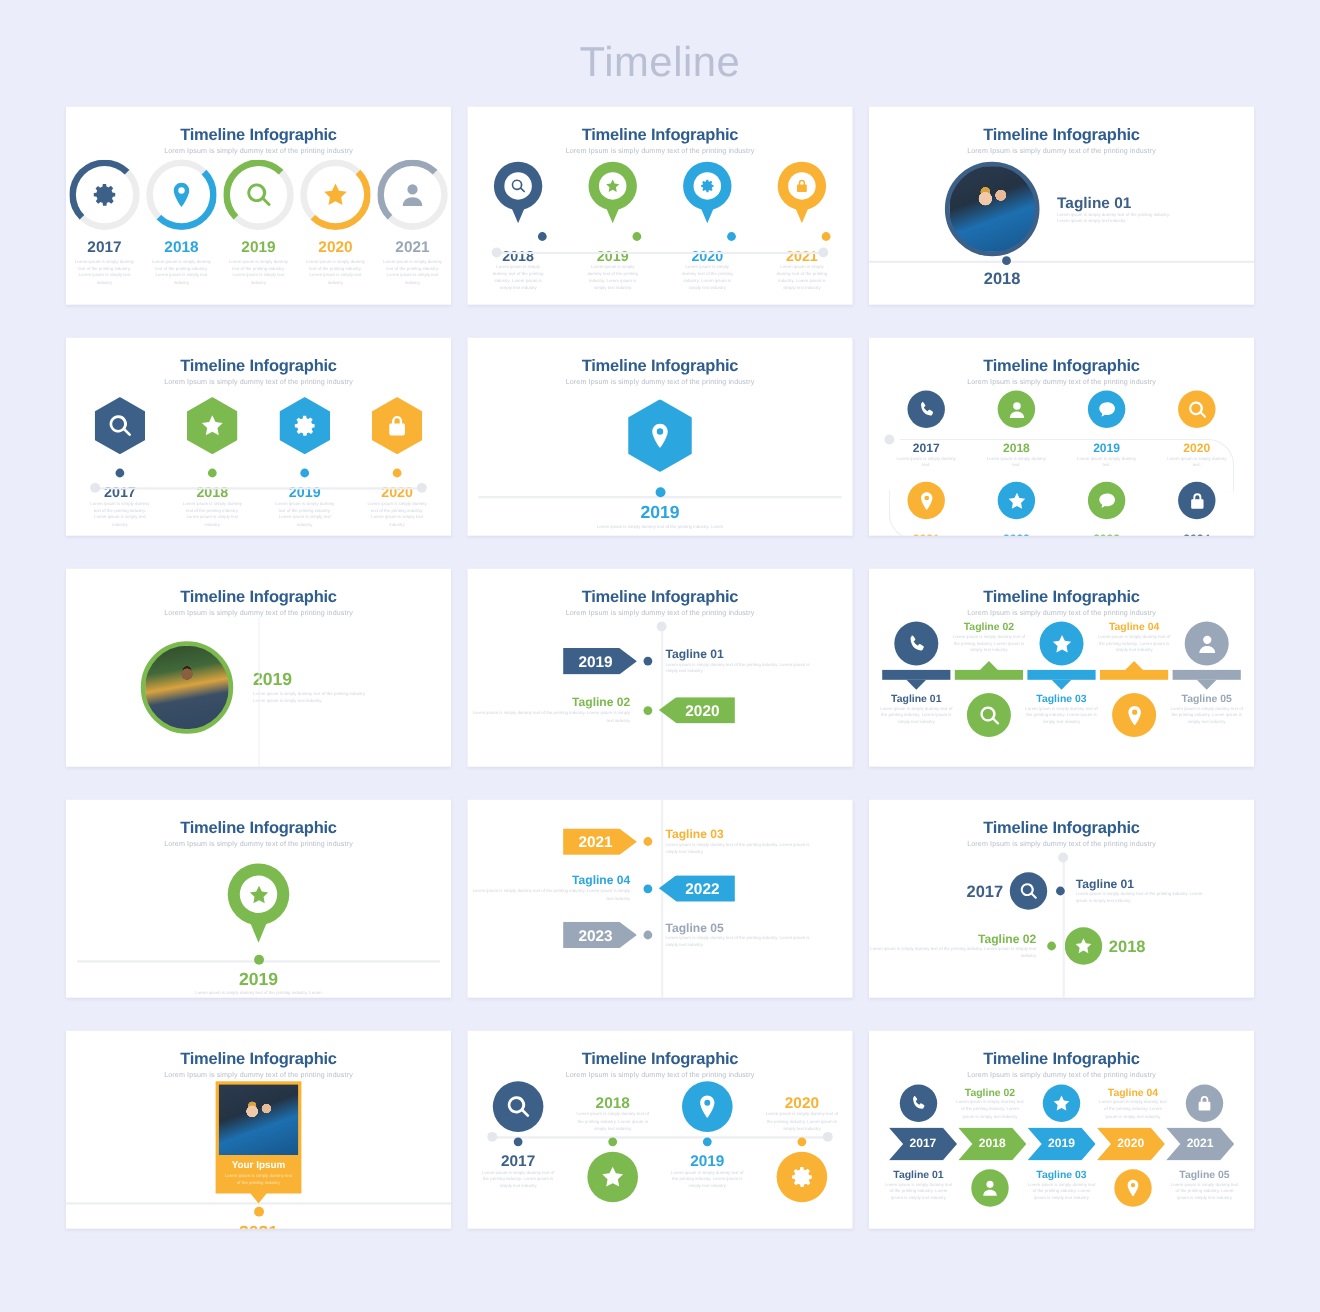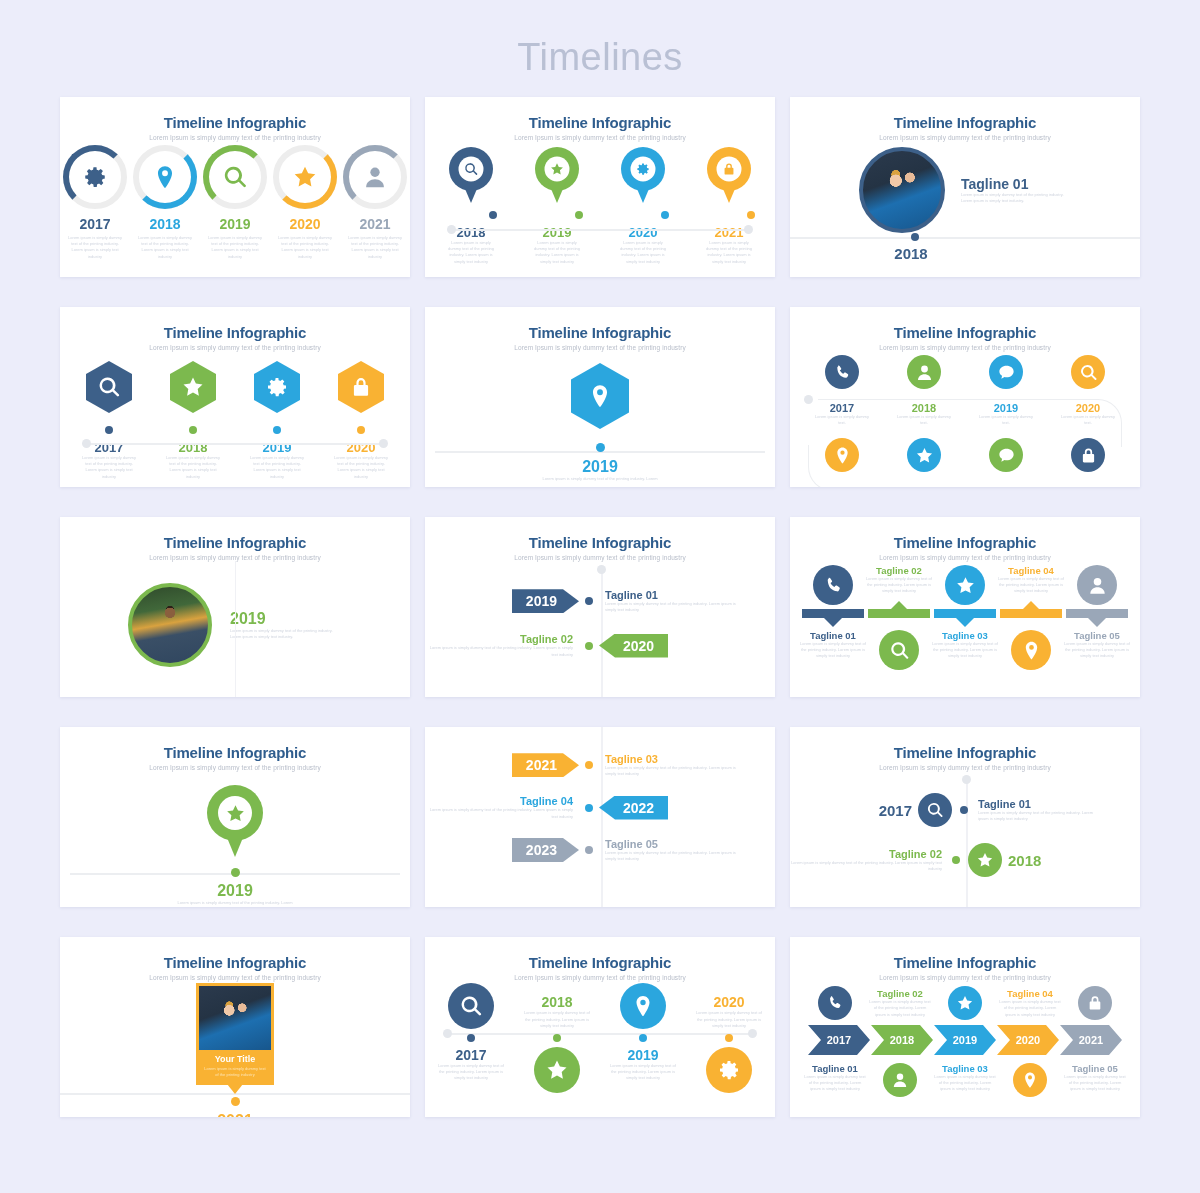--- a/index.html
+++ b/index.html
@@ -95,21 +95,21 @@
     background:
       radial-gradient(circle at 50% 34%, #8a5f3e 0 8%, transparent 8.5%),
       radial-gradient(circle at 50% 30%, #2c2018 0 6%, transparent 6.5%),
       linear-gradient(170deg,#2f4a2b 0%,#41683a 30%,#d9a23f 48%,#3a4f66 62%,#30465f 100%);
   }
   svg{display:block;}
 </style>
 </head>
 <body>
 
-<div class="page-title">Timelines</div>
+<div class="page-title">Timeline</div>
 
 <div class="grid" id="grid">
     <div class="card">
       <div class="ttl">Timeline Infographic</div>
           <div class="sub">Lorem Ipsum is simply dummy text of the printing industry</div>
       <div class="stage">
         <div style="display:flex;justify-content:center;gap:6px;margin-top:4px;">
           <div class="ring-wrap">
       <div class="ring">
         <div class="arc" style="border-top-color:#3d6089;border-right-color:#3d6089;transform:rotate(-90deg)"></div>
@@ -716,21 +716,21 @@
   </div>
     </div>
     <div class="card">
       <div class="ttl">Timeline Infographic</div>
           <div class="sub">Lorem Ipsum is simply dummy text of the printing industry</div>
       <div class="stage">
   <div class="hline" style="left:0;right:0;top:112px;"></div>
   <div style="width:78px;margin:2px auto 0;position:relative;">
     <div style="background:#f9b233;padding:3px 3px 0;">
       <div class="photo-a" style="width:72px;height:64px;"></div>
-      <div style="text-align:center;color:#fff;font-size:9px;font-weight:bold;padding-top:4px;">Your Title</div>
+      <div style="text-align:center;color:#fff;font-size:9px;font-weight:bold;padding-top:4px;">Your Ipsum</div>
       <div style="text-align:center;color:#fde3b0;font-size:4px;line-height:1.6;padding:2px 5px 6px;">Lorem ipsum is simply dummy text of the printing industry</div>
     </div>
     <div style="position:absolute;left:50%;transform:translateX(-50%);bottom:-9px;width:0;height:0;border-left:8px solid transparent;border-right:8px solid transparent;border-top:10px solid #f9b233;"></div>
   </div>
   <div class="dot" style="background:#f9b233;position:relative;margin:12px auto 0;width:9px;height:9px;"></div>
   <div style="text-align:center;font-size:16px;font-weight:bold;color:#f9b233;margin-top:6px;">2021</div>
 </div>
     </div>
     <div class="card">
       <div class="ttl">Timeline Infographic</div>

